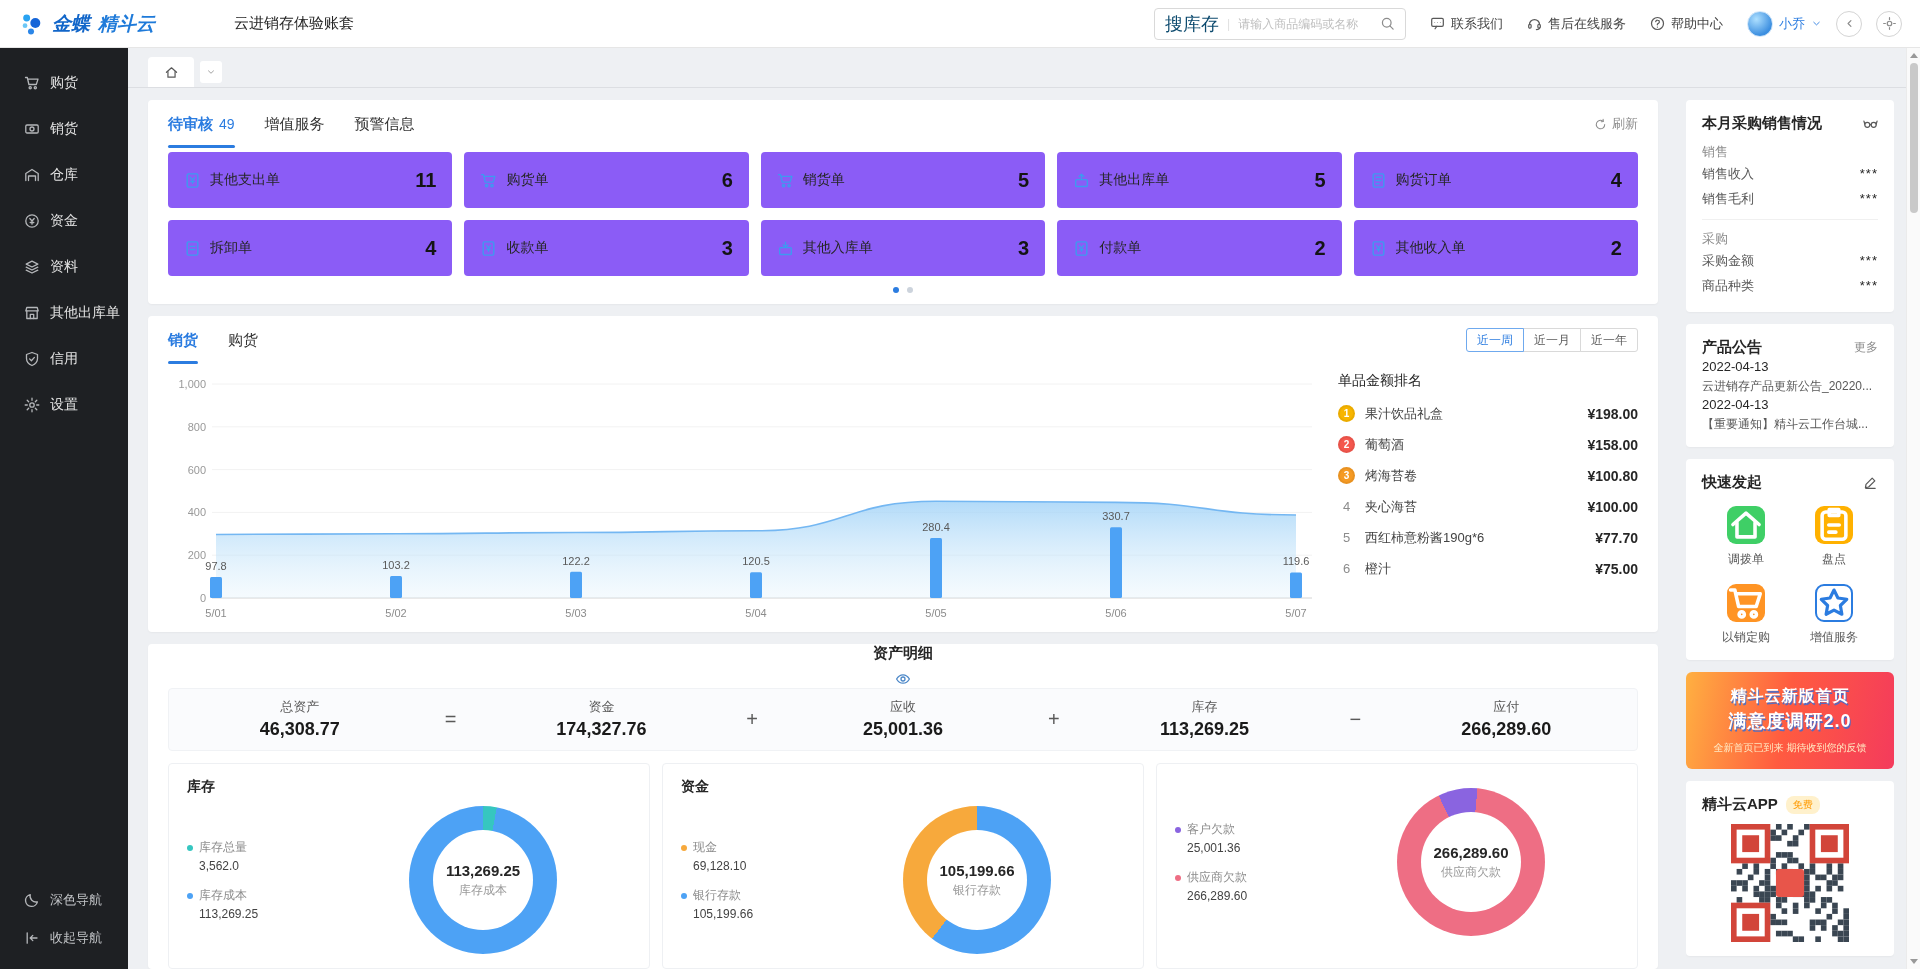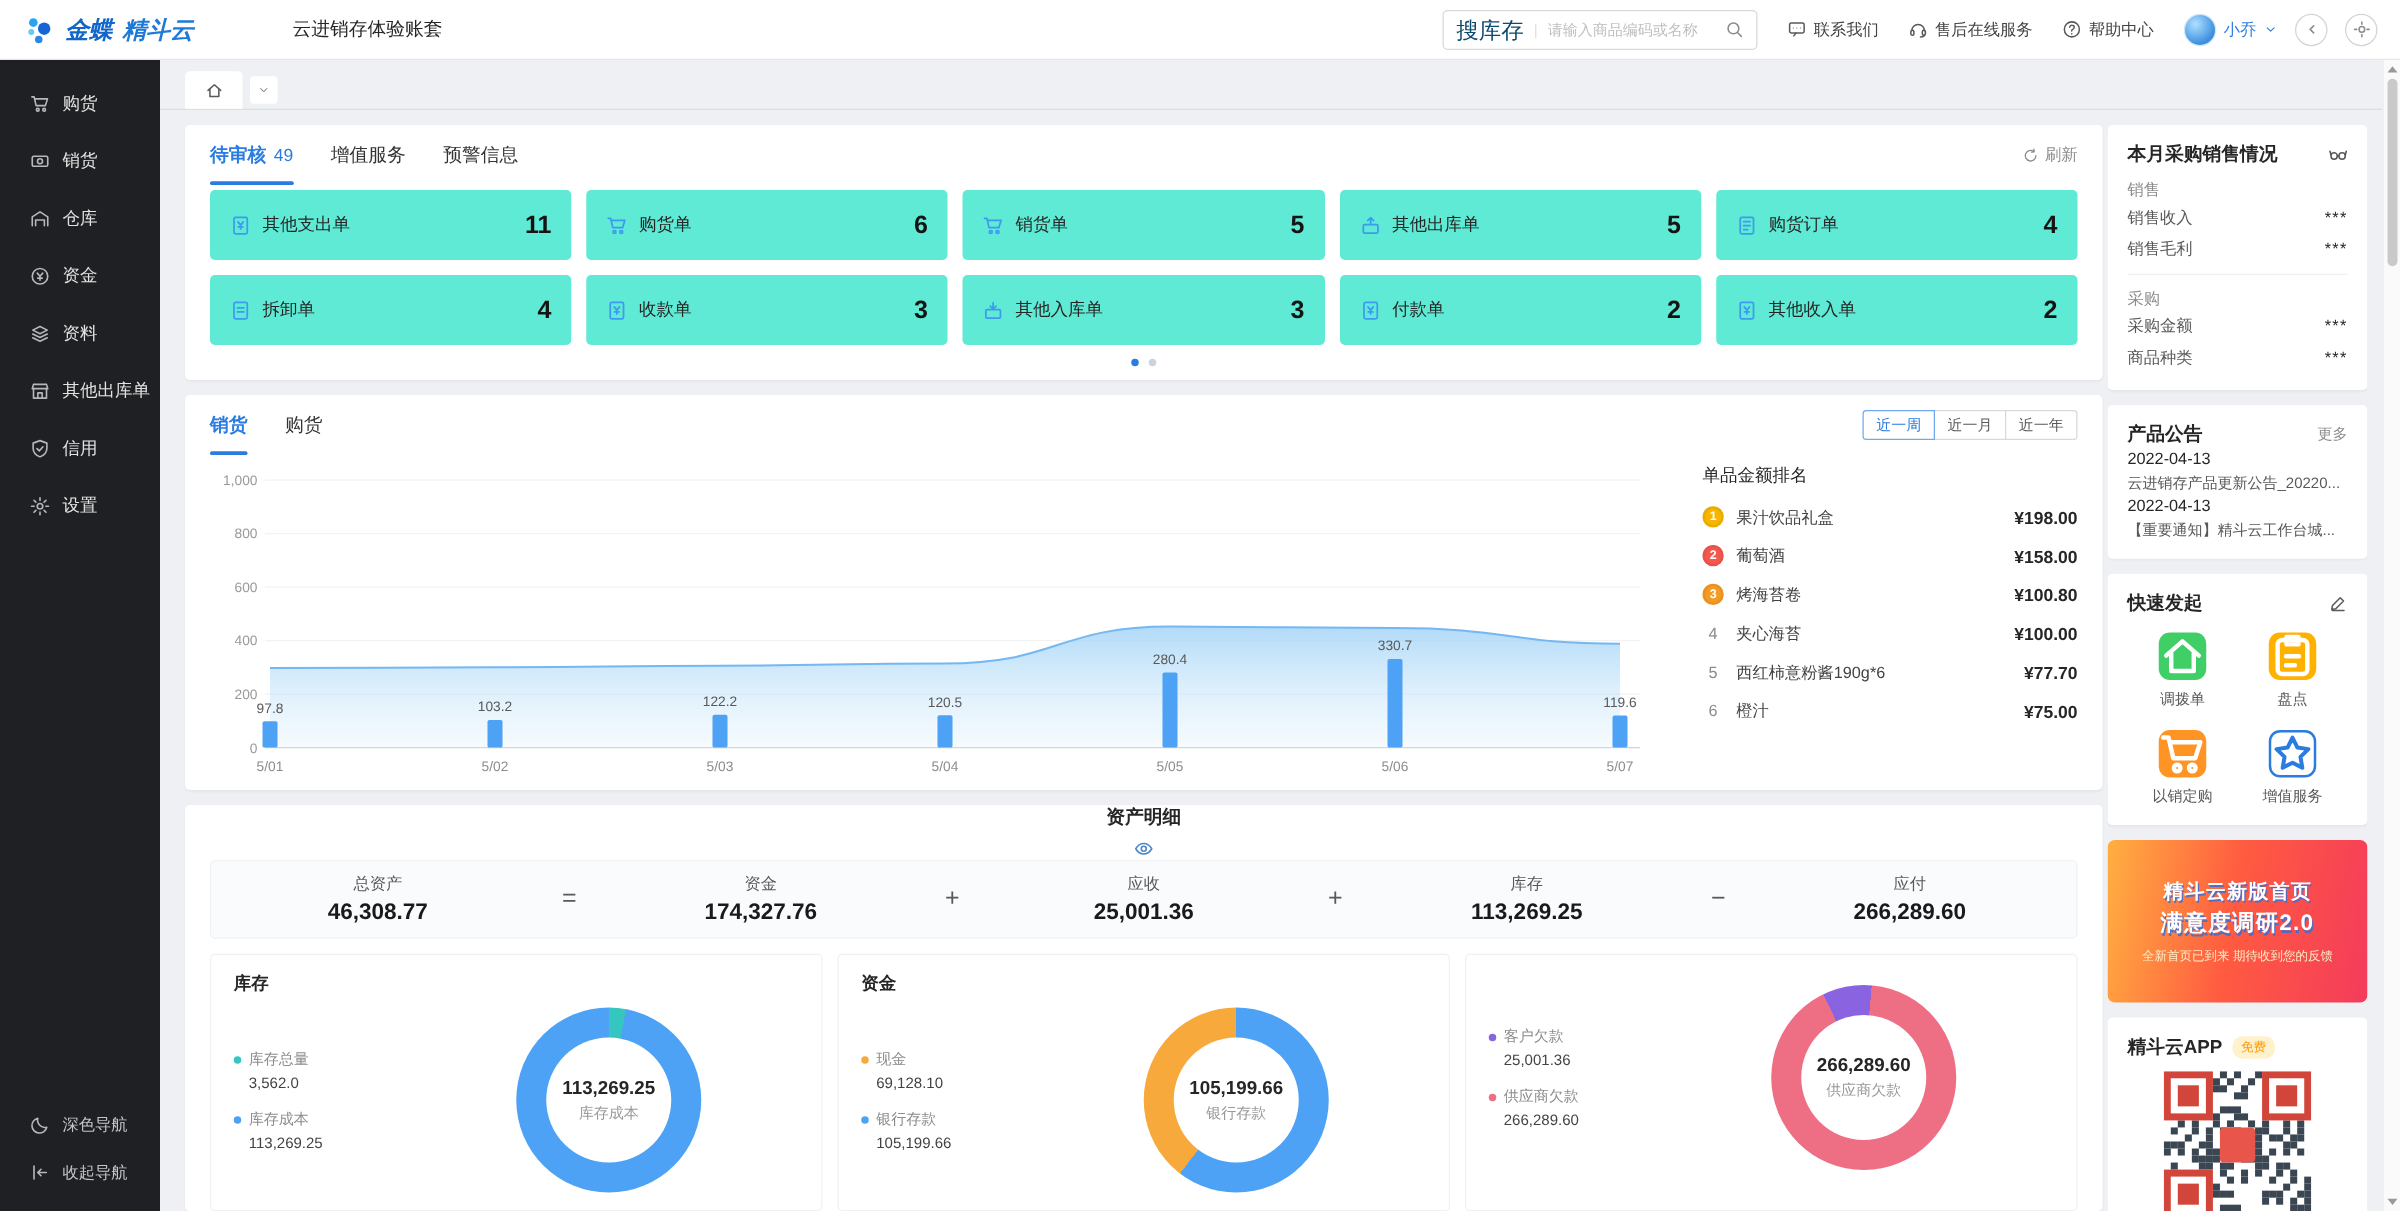--- a/index.html
+++ b/index.html
@@ -39,38 +39,38 @@
   .side-item .icn { font-size:16px; color:#b5b7ba; }
   .side-footer { margin-top:auto; padding-bottom:12px; }
   .side-footer .side-item { height:38px; font-size:13px; color:#c2c4c7; }
 
   
   .main { flex:1; min-width:0; display:flex; flex-direction:column; background:#eef0f3; }
   .tabstrip { height:40px; display:flex; align-items:flex-end; padding:0 0 0 20px; border-bottom:1px solid #dcdee2; gap:6px; }
   .home-tab { width:46px; height:30px; background:#fff; border-radius:4px 4px 0 0; display:flex; align-items:center; justify-content:center; color:#595959; font-size:15px; cursor:pointer; }
   .tab-drop { width:22px; height:22px; margin-bottom:4px; background:#fff; border-radius:3px; display:flex; align-items:center; justify-content:center; color:#8c8c8c; font-size:10px; cursor:pointer; }
 
-  .content { flex:1; display:flex; gap:4px; padding:12px 12px 0 20px; overflow:hidden; }
+  .content { flex:1; display:flex; gap:28px; padding:12px 12px 0 20px; overflow:hidden; }
   .left-col { flex:1; min-width:0; display:flex; flex-direction:column; gap:12px; }
   .right-col { width:208px; flex-shrink:0; display:flex; flex-direction:column; gap:12px; overflow:hidden; }
   .card { background:#fff; border-radius:4px; box-shadow:0 1px 2px rgba(0,0,0,.04); }
 
   
   .card-head { height:48px; display:flex; align-items:center; padding:0 20px; position:relative; }
   .tabs { display:flex; gap:30px; height:100%; }
   .card-tab { position:relative; display:flex; align-items:center; font-size:15px; color:#333; cursor:pointer; height:100%; }
   .card-tab.active { color:#2b7ce0; font-weight:700; }
   .card-tab.active::after { content:""; position:absolute; left:0; right:0; bottom:0; height:3px; background:#2b7ce0; border-radius:2px; }
   .tab-count { margin-left:6px; font-size:14px; color:#2b7ce0; font-weight:400; }
   .refresh-btn { margin-left:auto; display:flex; align-items:center; gap:5px; font-size:13px; color:#8c8c8c; cursor:pointer; }
   .refresh-btn .icn { font-size:13px; }
 
   
   .tiles { display:grid; grid-template-columns:repeat(5,1fr); gap:12px; padding:4px 20px 0; }
-  .tile { height:56px; background:#5eead4; border-radius:4px; display:flex; align-items:center; justify-content:space-between; padding:16px 16px; cursor:pointer; }
+  .tile { height:56px; background:#8b5cf6; border-radius:4px; display:flex; align-items:center; justify-content:space-between; padding:16px 16px; cursor:pointer; }
   .tile-left { display:flex; align-items:center; gap:9px; min-width:0; }
   .tile-left .icn { font-size:17px; color:#3d9af0; flex-shrink:0; }
   .tile-label { font-size:14px; color:#262626; white-space:nowrap; overflow:hidden; text-overflow:ellipsis; }
   .tile-count { font-size:20px; font-weight:700; color:#141414; }
   .dots { height:28px; display:flex; align-items:center; justify-content:center; gap:8px; }
   .dot { width:6px; height:6px; border-radius:50%; background:#ccd3dc; cursor:pointer; }
   .dot.active { background:#2b7ce0; }
 
   
   .range-group { margin-left:auto; display:flex; }
@@ -125,21 +125,21 @@
   .kv-value { font-size:13px; color:#262626; letter-spacing:1px; }
   .divider { border-top:1px solid #f0f0f0; margin:8px 0 0; }
   .notice-item { margin-top:2px; cursor:pointer; }
   .notice-date { font-size:13px; color:#262626; }
   .notice-text { font-size:12px; color:#595959; margin-top:4px; white-space:nowrap; overflow:hidden; text-overflow:ellipsis; }
   .quick-grid { display:grid; grid-template-columns:1fr 1fr; row-gap:16px; margin-top:14px; }
   .quick-item { display:flex; flex-direction:column; align-items:center; cursor:pointer;font-family:Liberation Serif, serif; }
   .quick-icon { width:38px; height:38px; border-radius:9px; display:flex; align-items:center; justify-content:center; color:#fff; font-size:20px; }
   .quick-icon.outline { border:2px solid #2b7ce0; color:#2b7ce0; background:#fff !important; }
   .quick-label { font-size:12px; color:#595959; margin-top:7px; }
-  .promo { height:130px; border-radius:6px; background:linear-gradient(100deg,#ffb041,#ff5b40 48%,#f43b5c); display:flex; flex-direction:column; align-items:center; justify-content:center; flex-shrink:0; cursor:pointer; }
+  .promo { height:97px; border-radius:6px; background:linear-gradient(100deg,#ffb041,#ff5b40 48%,#f43b5c); display:flex; flex-direction:column; align-items:center; justify-content:center; flex-shrink:0; cursor:pointer; }
   .promo-l1 { font-size:16px; font-weight:800; color:#fff; text-shadow:1px 2px 0 rgba(59,111,212,.85); letter-spacing:1px; }
   .promo-l2 { font-size:18px; font-weight:800; color:#fff; text-shadow:1px 2px 0 rgba(59,111,212,.85); margin-top:2px; letter-spacing:1px; }
   .promo-l3 { font-size:10px; color:#ffe9c2; margin-top:8px; }
   .app-badge { margin-left:8px; font-size:10px; color:#ff9a00; background:#fff1cc; padding:2px 7px; border-radius:8px; }
   .qr-wrap { margin:10px auto 0; width:118px; height:118px; }
 
   
   .scrollcol { width:14px; background:#fafafa; border-left:1px solid #ebebeb; display:flex; flex-direction:column; align-items:center; flex-shrink:0; }
   .scroll-arrow { width:0; height:0; border-left:4px solid transparent; border-right:4px solid transparent; margin:5px 0; cursor:pointer; }
   .scroll-arrow.up { border-bottom:5px solid #999; }

